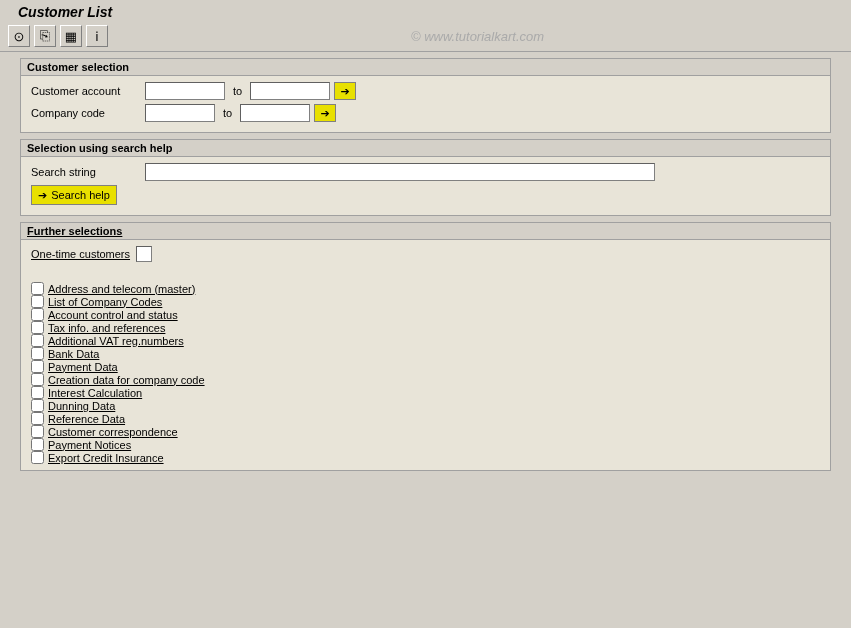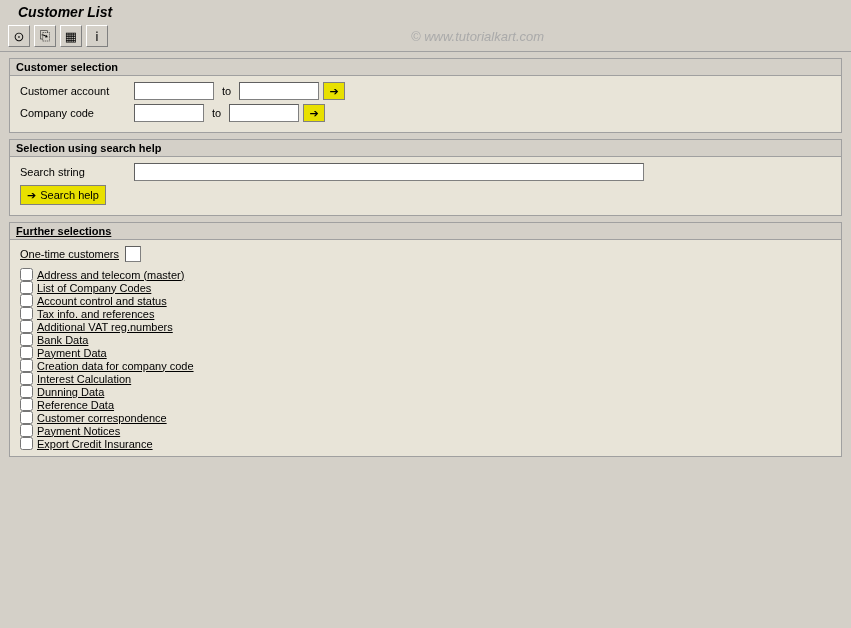--- a/index.html
+++ b/index.html
@@ -45,21 +45,21 @@
 
     .watermark {
       flex: 1;
       text-align: center;
       color: #aaa;
       font-size: 13px;
       font-style: italic;
     }
 
     .main-content {
-      padding: 6px 9px;
+      padding: 6px 20px;
       display: flex;
       flex-direction: column;
       gap: 6px;
     }
 
     .section {
       border: 1px solid #a0a0a0;
       background-color: #e8e4d8;
     }
 
@@ -135,21 +135,21 @@
     .further-section {
       border: 1px solid #a0a0a0;
       background-color: #e8e4d8;
       text-decoration: underline;
     }
 
     .further-body {
       padding: 6px 10px;
       display: flex;
       flex-direction: column;
-      gap: 2px;
+      gap: 16px;
     }
 
     .one-time-row {
       display: flex;
       align-items: center;
       gap: 6px;
       margin-bottom: 4px;
     }
 
     .checkbox-row {

